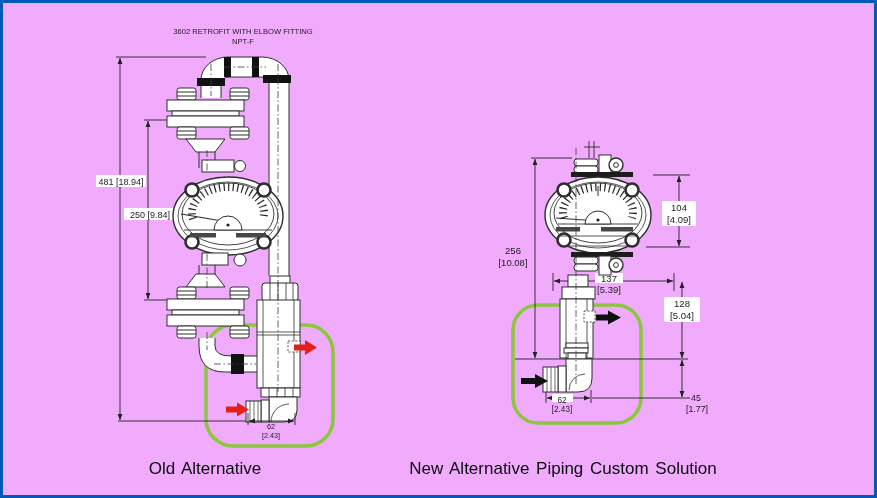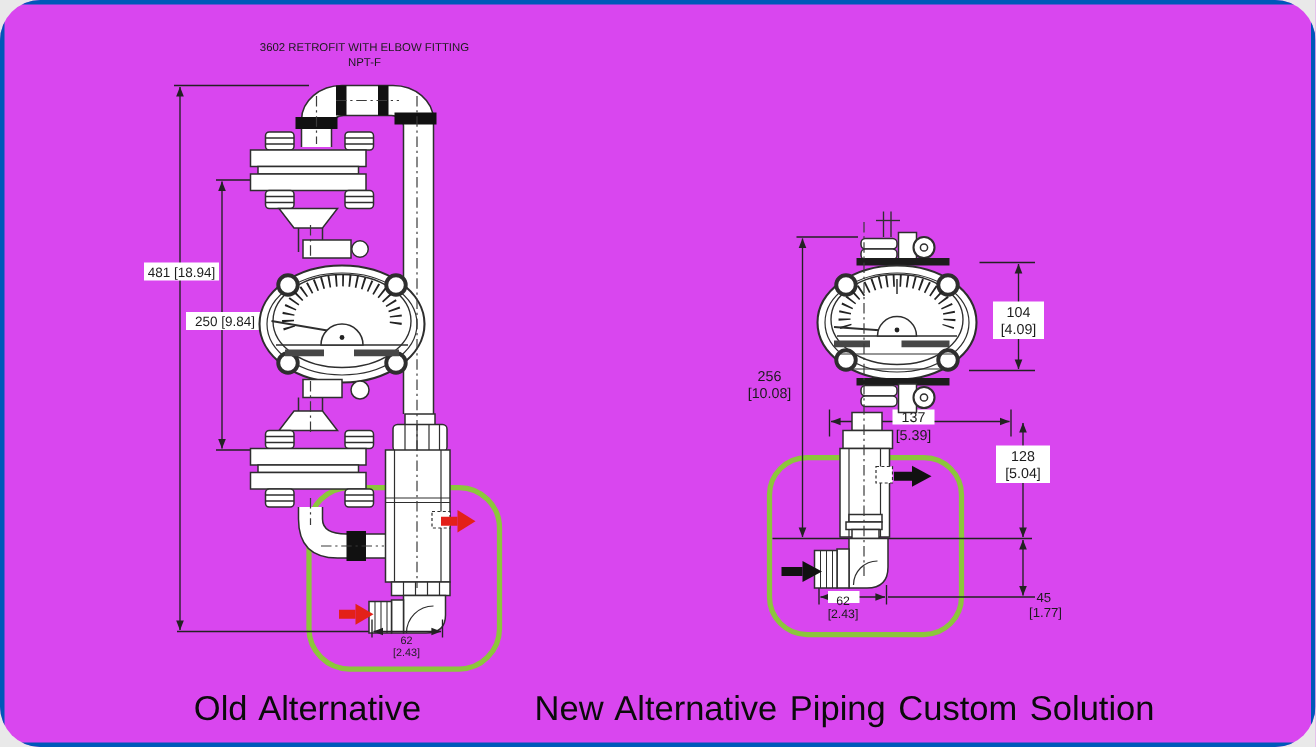--- a/index.html
+++ b/index.html
@@ -1,21 +1,21 @@
 <!DOCTYPE html>
 <html><head>
 <meta charset="utf-8">
 <style>
   html,body{margin:0;padding:0;background:#e9e9e9;}
-  .stage{position:relative;width:877px;height:498px;background:#d946ef;overflow:hidden;
-         font-family:"Liberation Sans",sans-serif;border-radius:27px;}
+  .stage{position:relative;width:877px;height:498px;background:#f0abfc;overflow:hidden;
+         font-family:"Liberation Sans",sans-serif;}
   .frame{position:absolute;inset:0;border:3px solid #0058b9;pointer-events:none;}
   svg{position:absolute;left:0;top:0;}
   svg text{font-family:"Liberation Sans",sans-serif;fill:#1c1c1c;}
-  .caption{position:absolute;top:459px;font-size:23px;color:#0b0b0b;
+  .caption{position:absolute;top:459px;font-size:17px;color:#0b0b0b;
            transform:translateX(-50%);white-space:nowrap;word-spacing:2px;}
   .cap-left{left:205px;}
   .cap-right{left:563px;}
 </style>
 </head>
 <body>
 
 <div class="stage">
 
 <svg width="877" height="498" viewBox="0 0 877 498">

